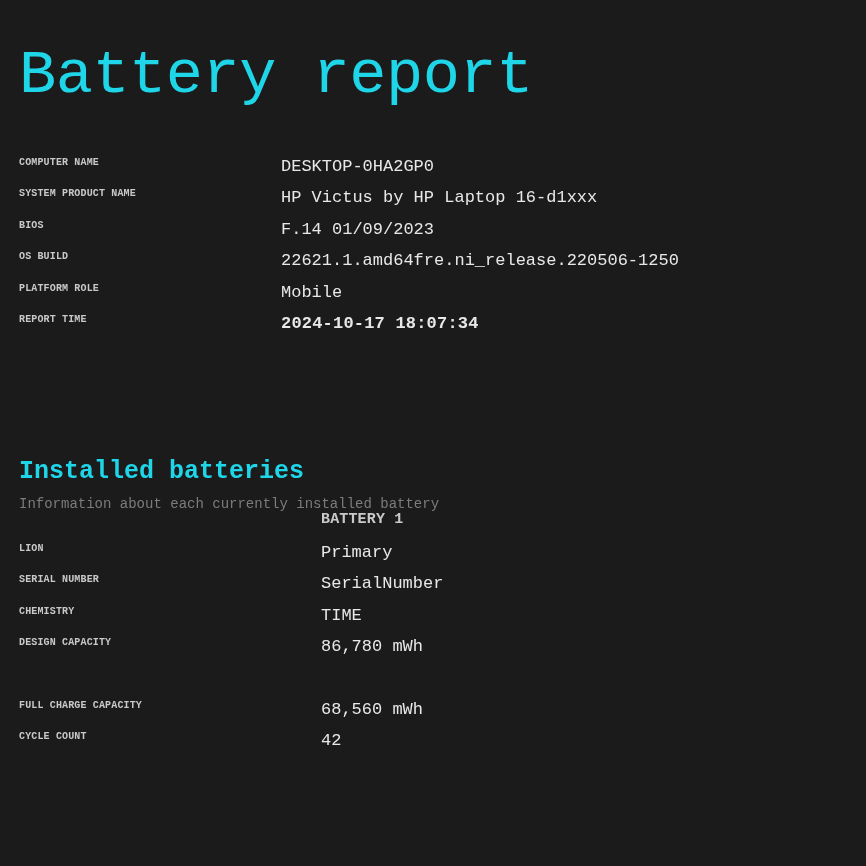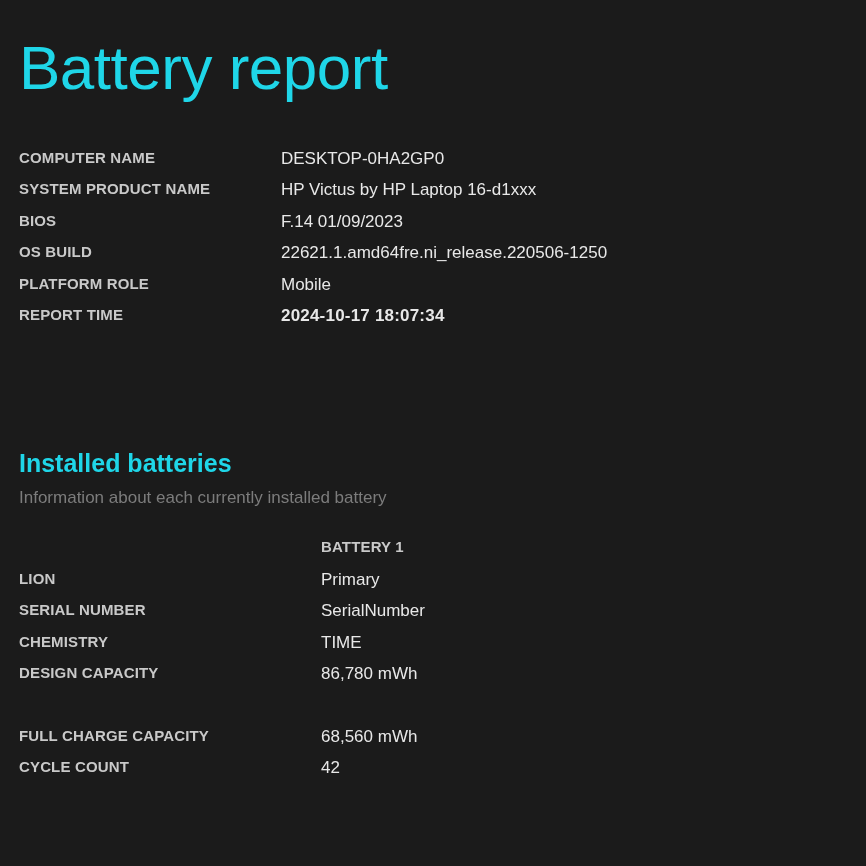--- a/index.html
+++ b/index.html
@@ -14,21 +14,22 @@
     font-family: "Liberation Sans", sans-serif;
     overflow: hidden;
     -webkit-font-smoothing: antialiased;
   }
 
   .page {
     position: relative;
     width: 866px;
     height: 866px;
     box-sizing: border-box;
-    padding: 9px 19px;
+    padding: 17px 19px;
+    font-family: Liberation Mono, monospace;
   }
 
   
   .report-title {
     color: #1fd6e8;
     font-size: 62px;
     font-weight: 400;
     line-height: 1;
     letter-spacing: -0.5px;
     margin: 0;
@@ -48,21 +49,21 @@
     white-space: nowrap;
   }
   .info-table tr {
     height: 31.4px;
   }
   .col-label {
     width: 262px;
   }
   .cell-label {
     color: #c9c9c9;
-    font-size: 15px;
+    font-size: 10px;
     font-weight: 700;
     letter-spacing: 0.15px;
   }
   .cell-value {
     color: #e8e8e8;
     font-size: 17px;
     font-weight: 400;
   }
   .cell-value.strong {
     font-weight: 600;
@@ -87,30 +88,29 @@
   .section-title {
     color: #1fd6e8;
     font-size: 25px;
     font-weight: 700;
     line-height: 1;
     margin: 0;
     white-space: nowrap;
   }
   .section-subtitle {
     color: #7c7c7c;
-    font-size: 17px;
+    font-size: 14px;
     font-weight: 400;
     line-height: 1;
     margin: 13px 0 0 0;
     white-space: nowrap;
   }
 
   
   .battery-block {
-    margin-top: 32px;
   }
   .battery-block .col-label {
     width: 302px;
   }
   .spacer-row {
     height: 14px;
   }
 </style>
 </head>
 <body>

